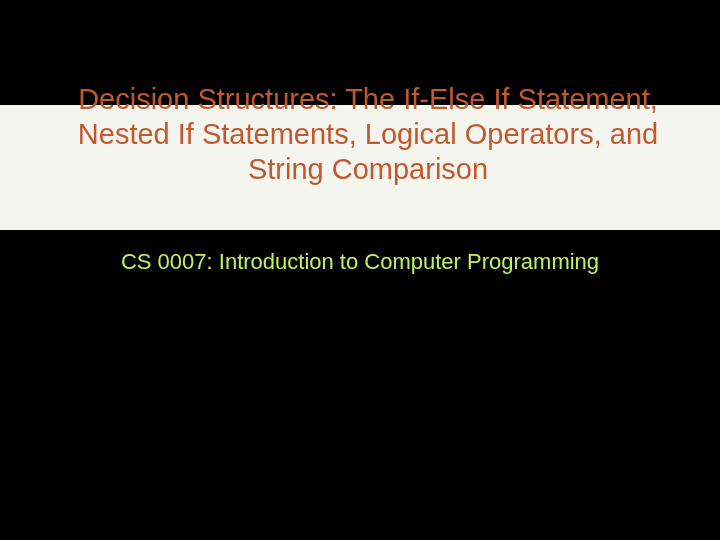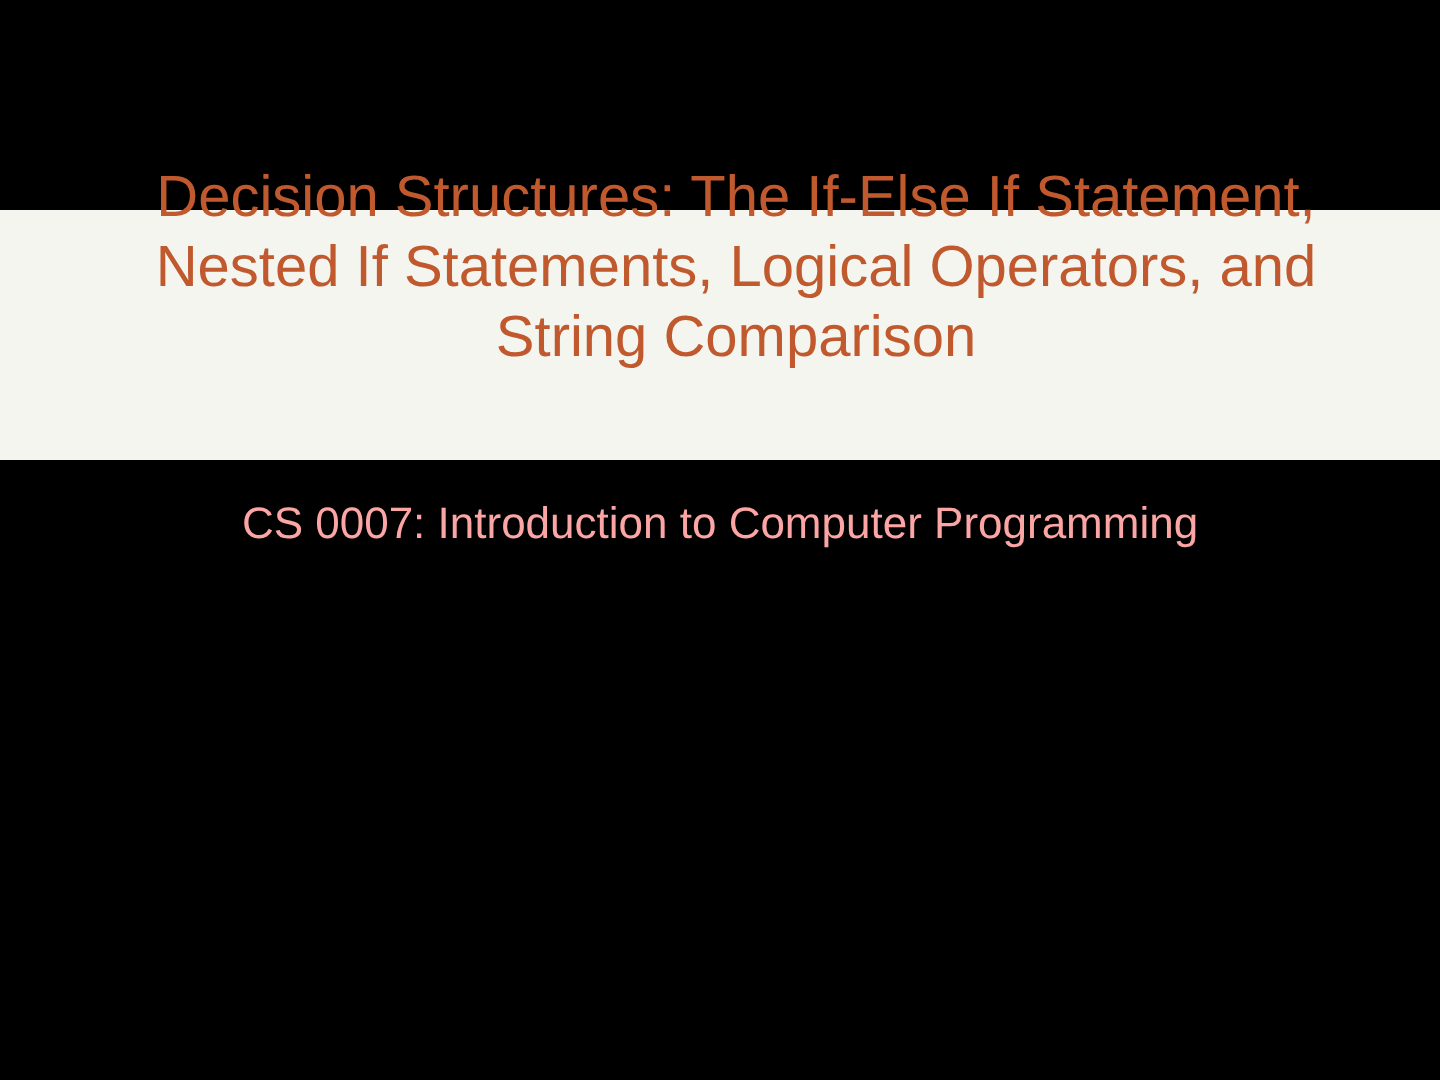--- a/index.html
+++ b/index.html
@@ -37,21 +37,21 @@
       font-size: 29px;
       text-align: center;
       line-height: 1.2;
       font-weight: 400;
     }
     .subtitle-text {
       position: absolute;
       top: 248px;
       left: 60px;
       right: 60px;
-      color: #fca5a5;
+      color: #bef264;
       font-size: 22px;
       text-align: center;
       line-height: 1.25;
       font-weight: 400;
     }
   </style>
 </head>
 <body>
 
 <div class="slide">

